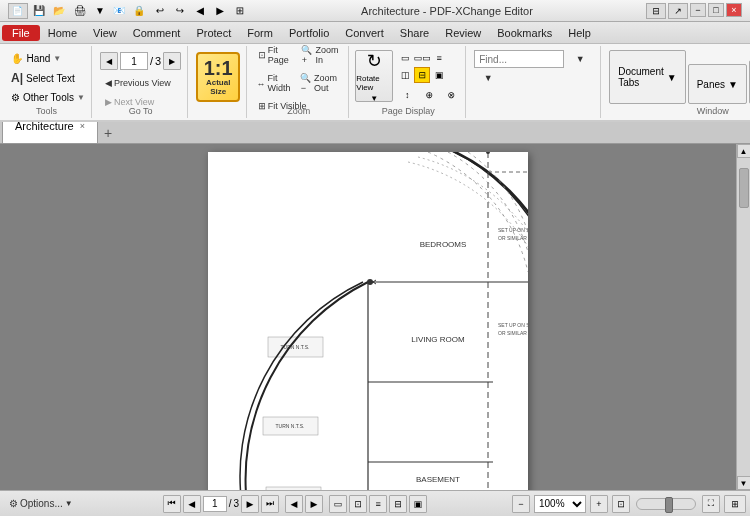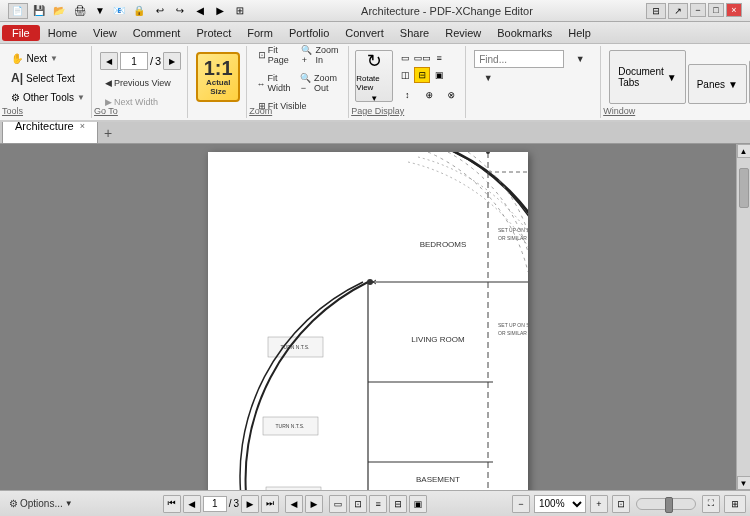--- a/index.html
+++ b/index.html
@@ -64,24 +64,23 @@
       border-right: 1px solid #ccc;
       padding: 2px 4px;
       position: relative;
     }
     .toolbar-group:last-child { border-right: none; }
     .group-label {
       position: absolute;
       bottom: 2px;
       left: 0;
       right: 0;
-      text-align: left;
+      text-align: center;
       font-size: 9px;
       color: #666;
-      text-decoration: underline;
     }
 
     .tb-btn {
       display: flex;
       flex-direction: column;
       align-items: center;
       justify-content: center;
       padding: 2px 4px;
       border: 1px solid transparent;
       border-radius: 2px;
@@ -383,21 +382,21 @@
   <div class="menu-item">Bookmarks</div>
   <div class="menu-item">Help</div>
 </div>
 
 <div id="toolbar-area">
 
   <div class="toolbar-group" style="width:90px; padding-bottom:14px;">
     <div class="tools-col" style="margin-top:2px;">
       <div class="tool-btn">
         <span>✋</span>
-        <span>Next</span>
+        <span>Hand</span>
         <span class="arrow">▼</span>
       </div>
       <div class="tool-btn">
         <span style="font-size:12px; font-weight:bold; color:#333;">A|</span>
         <span>Select Text</span>
       </div>
       <div class="tool-btn">
         <span>⚙</span>
         <span>Other Tools</span>
         <span class="arrow">▼</span>
@@ -416,21 +415,21 @@
     </div>
     <div style="display:flex; align-items:center; gap:2px; margin-top:3px;">
       <div class="tb-btn" style="flex-direction:row; gap:2px; font-size:9px;">
         <span>◀</span>
         <span>Previous View</span>
       </div>
     </div>
     <div style="display:flex; align-items:center; gap:2px; margin-top:1px;">
       <div class="tb-btn" style="flex-direction:row; gap:2px; font-size:9px; color:#999;">
         <span>▶</span>
-        <span>Next Width</span>
+        <span>Next View</span>
       </div>
     </div>
     <span class="group-label">Go To</span>
   </div>
 
   <div style="display:flex; flex-direction:column; align-items:center; padding:4px; border-right:1px solid #ccc; padding-bottom:14px; position:relative;">
     <div class="actual-size-btn">
       <span class="num">1:1</span>
       <span style="font-size:8px; font-weight:bold;">Actual</span>
       <span style="font-size:8px; font-weight:bold;">Size</span>

